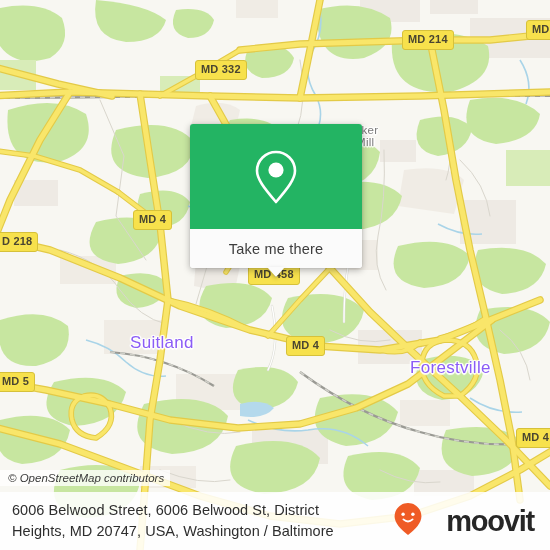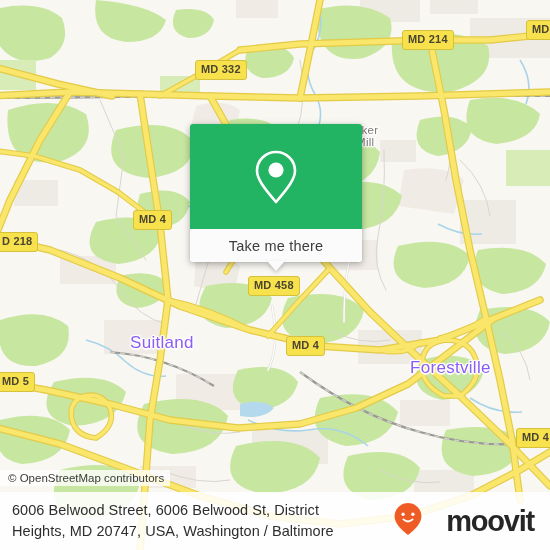--- a/index.html
+++ b/index.html
@@ -65,21 +65,21 @@
     overflow:visible;
   }
   .callout-green{
     background:#23b463;
     height:105px;
     border-radius:3px 3px 0 0;
     display:flex;align-items:center;justify-content:center;
   }
   .pin-icon{display:block;}
   .callout-bar{
-    height:33px;
+    height:39px;
     background:#fbfbfb;
     border-radius:0 0 3px 3px;
     display:flex;align-items:center;justify-content:center;
     position:relative;
   }
   .callout-bar .label{
     font-size:14.5px;
     color:#3d3d3d;
     letter-spacing:.2px;
   }
@@ -97,20 +97,21 @@
   
   .attribution{
     position:absolute;
     left:0;top:470px;
     padding:2px 6px 2px 8px;
     font-size:11.5px;
     color:#3a3a3a;
     background:rgba(255,255,255,.78);
     white-space:nowrap;
     font-family:"Liberation Sans", sans-serif;
+    font-style:italic;
   }
 
   
   .bottombar{
     position:absolute;
     left:0;bottom:0;width:550px;height:58px;
     background:rgba(255,255,255,.87);
     display:flex;align-items:center;
     box-sizing:border-box;
     padding:0 12px 0 12px;
@@ -319,21 +320,21 @@
     <div class="place-label" style="left:130px;top:333px;">Suitland</div>
     <div class="place-label" style="left:410px;top:358px;">Forestville</div>
     <div class="place-label small" style="left:352px;top:124px;">alker</div>
     <div class="place-label small" style="left:356px;top:136px;">Mill</div>
 
     <div class="shield" style="left:195px;top:60px;">MD 332</div>
     <div class="shield" style="left:402px;top:30px;">MD 214</div>
     <div class="shield" style="left:526px;top:20px;">MD</div>
     <div class="shield" style="left:133px;top:210px;">MD 4</div>
     <div class="shield" style="left:-4px;top:232px;">D 218</div>
-    <div class="shield" style="left:248px;top:276px;">MD 458</div>
+    <div class="shield" style="left:248px;top:265px;">MD 458</div>
     <div class="shield" style="left:286px;top:336px;">MD 4</div>
     <div class="shield" style="left:-4px;top:372px;">MD 5</div>
     <div class="shield" style="left:516px;top:428px;">MD 4</div>
 
     <div class="attribution">© OpenStreetMap contributors</div>
   </div>
 
   <div class="callout">
     <div class="callout-green">
       <span>

